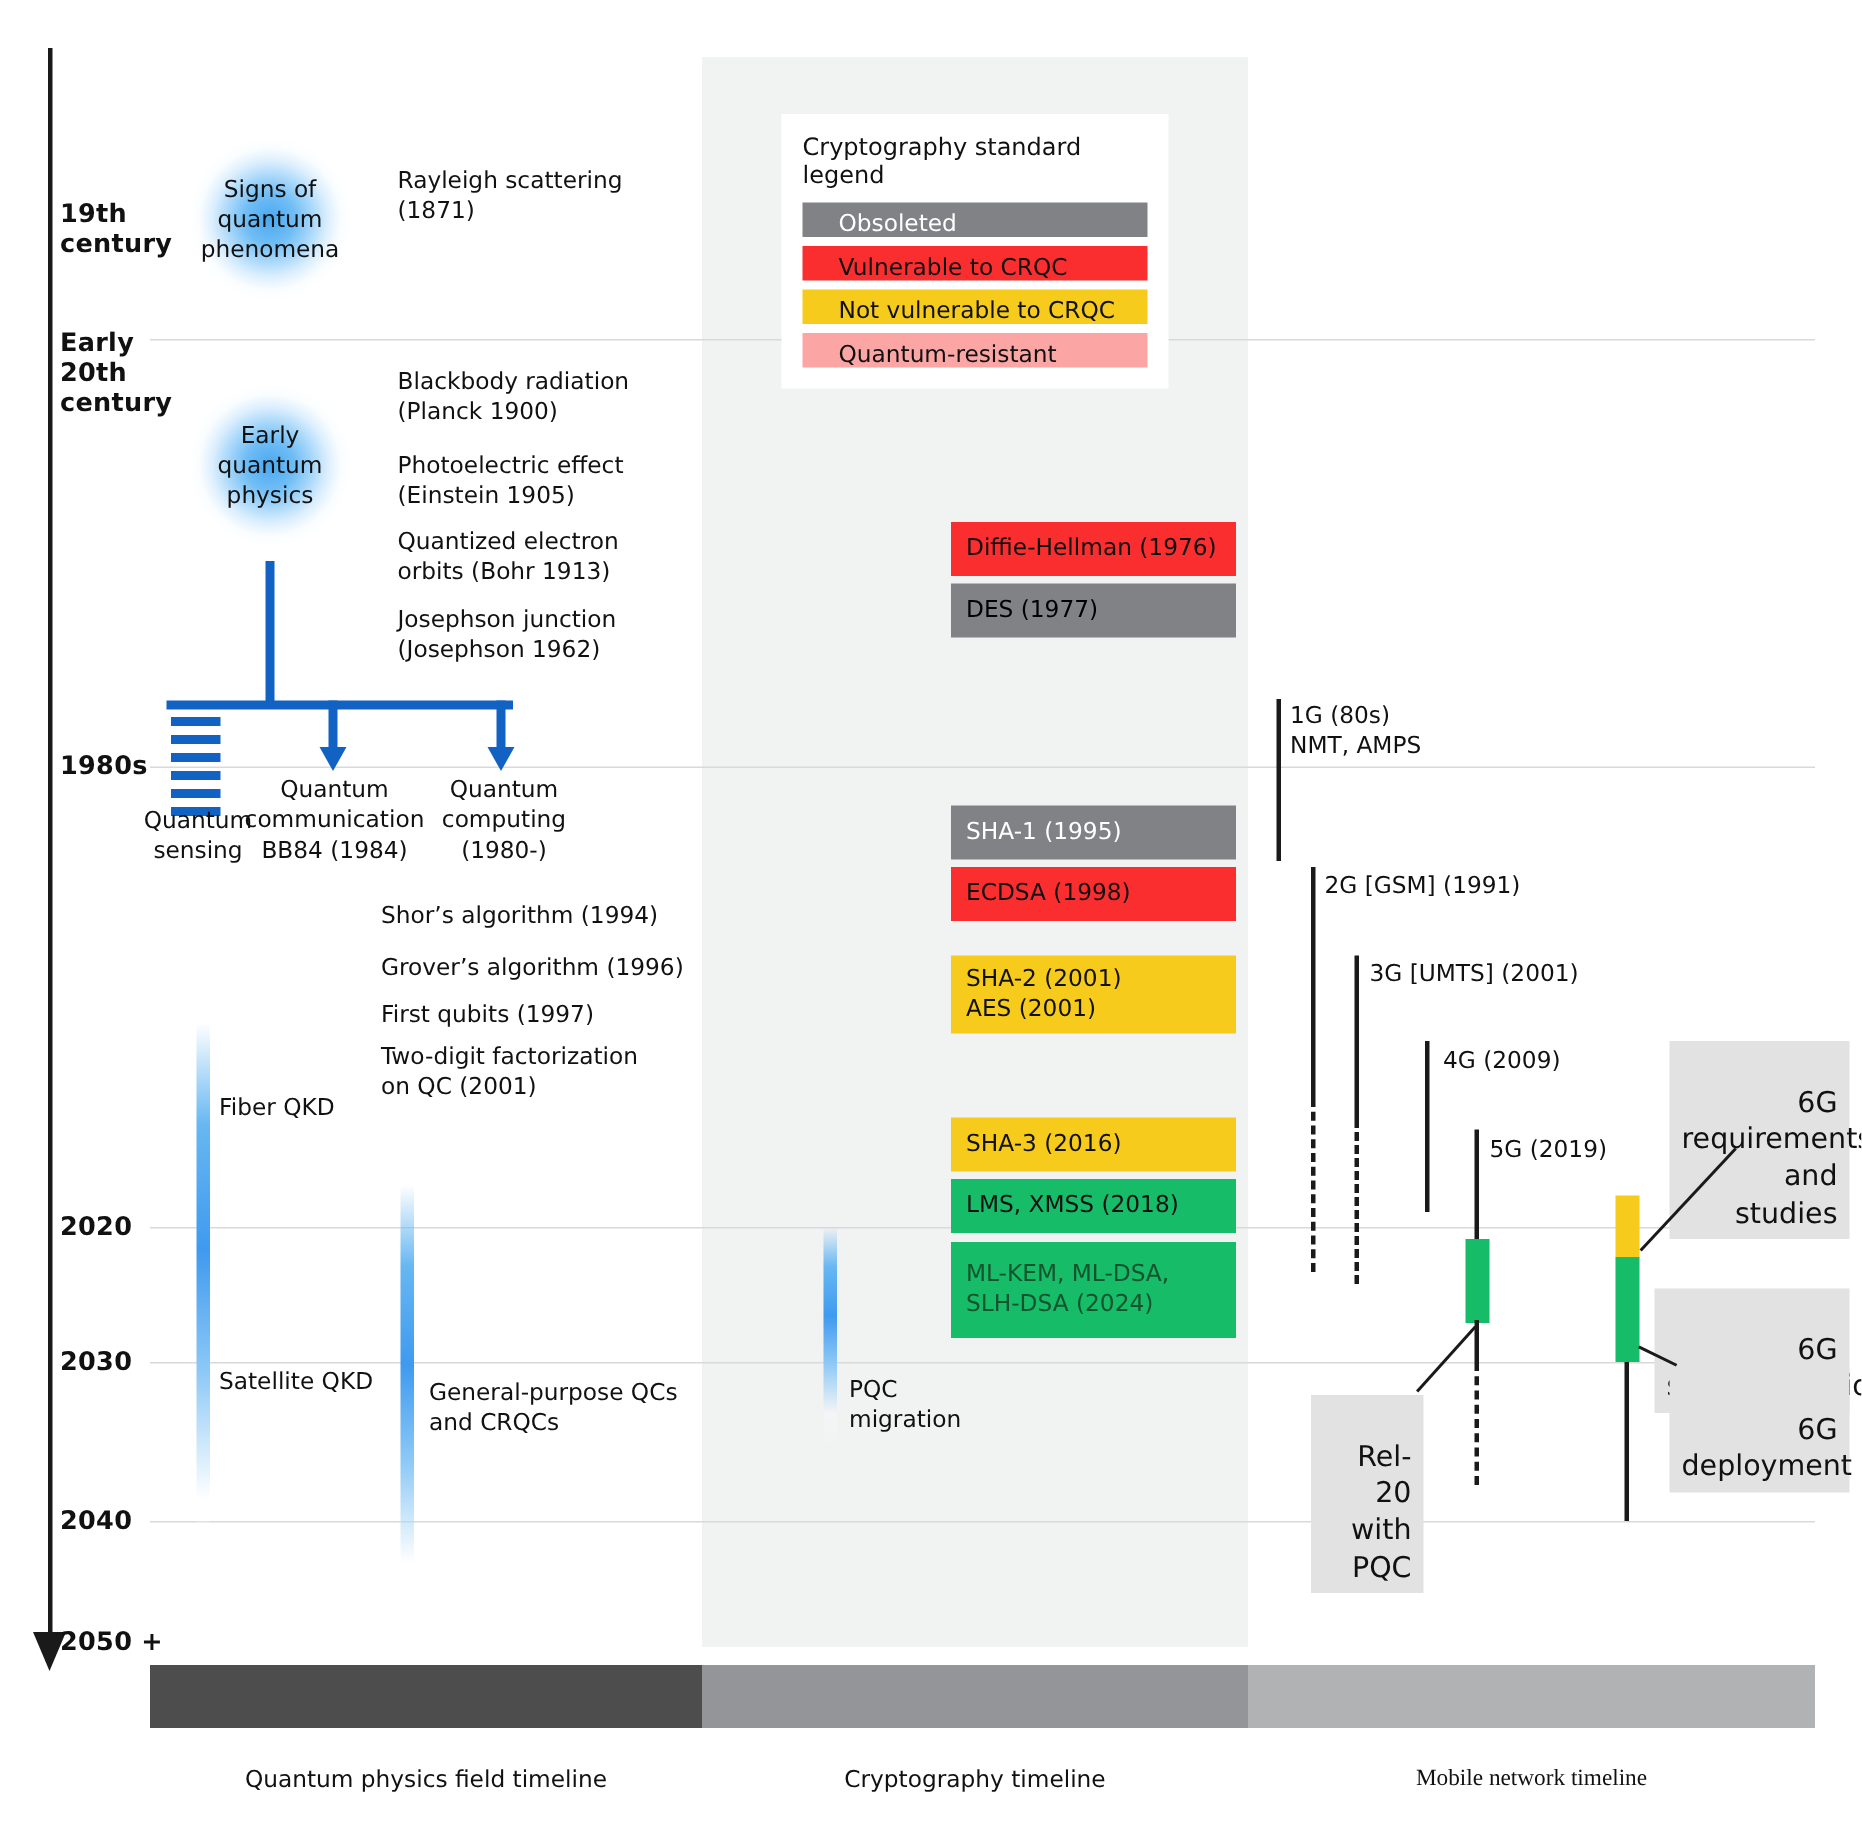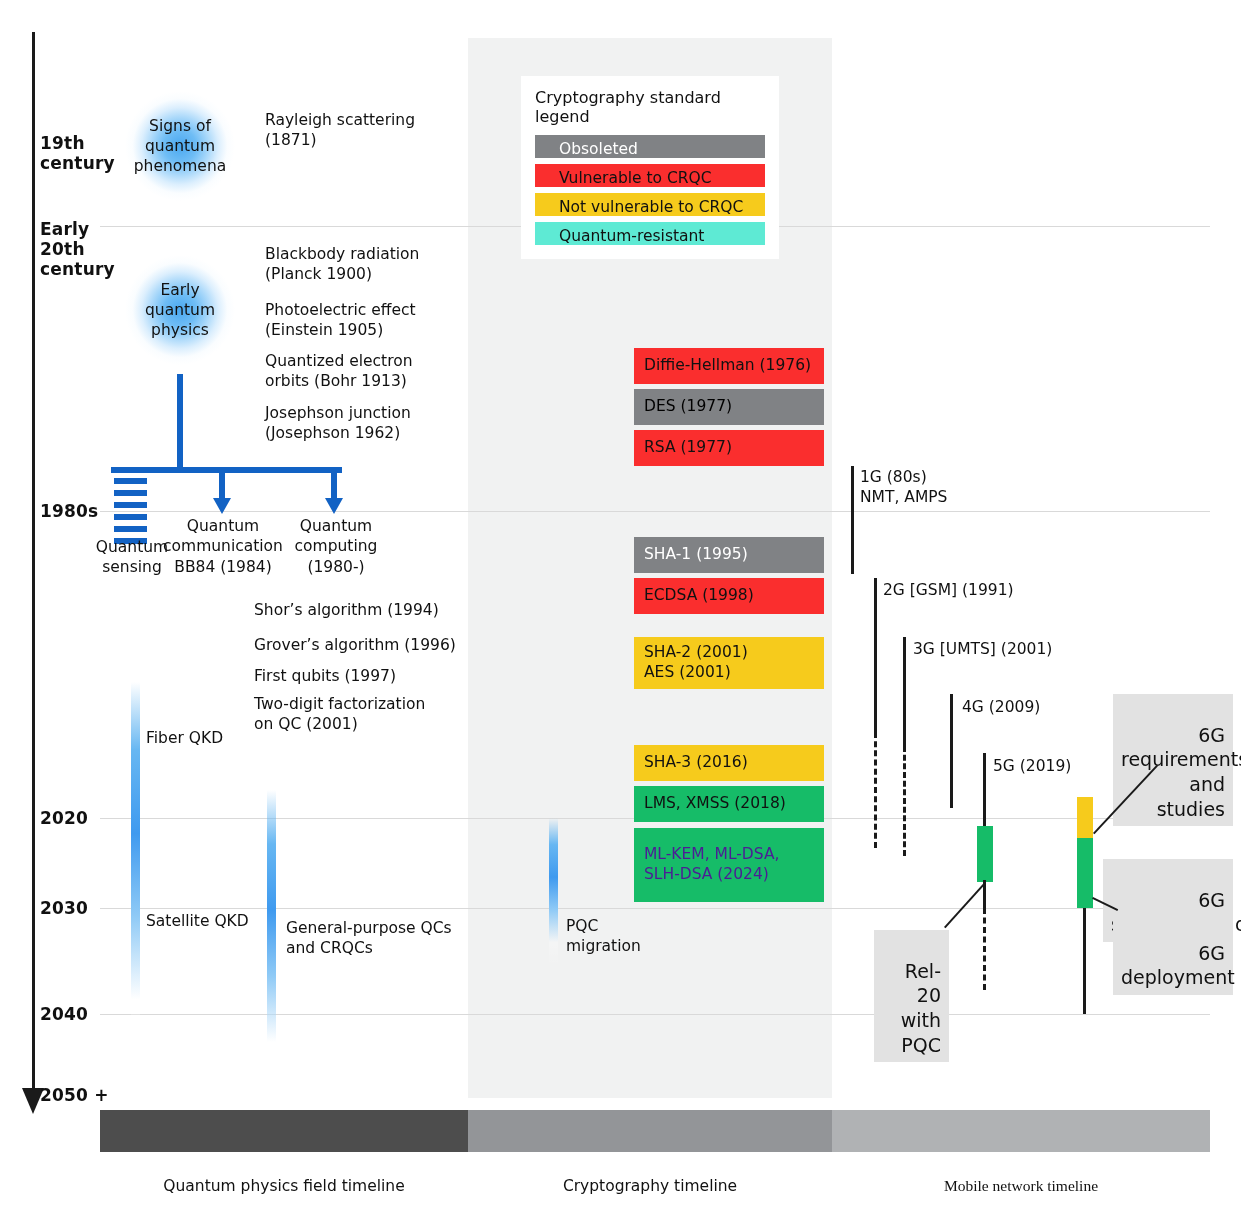--- a/index.html
+++ b/index.html
@@ -253,51 +253,48 @@
     <div class="legend-title">Cryptography standard legend</div>
     <div class="legend-row" style="background:#808285; color:#ffffff;">
       <span>Obsoleted</span>
     </div>
     <div class="legend-row" style="background:#fa2e2e; color:#111111;">
       <span>Vulnerable to CRQC</span>
     </div>
     <div class="legend-row" style="background:#f6cb1c; color:#111111;">
       <span>Not vulnerable to CRQC</span>
     </div>
-    <div class="legend-row" style="background:#5eead4; color:#111111; margin-bottom:0;">
+    <div class="legend-row" style="background:#fca5a5; color:#111111; margin-bottom:0;">
       <span>Quantum-resistant</span>
     </div>
   </div>
 
   <div class="cbar" style="top:348px; height:36px; background:#fa2e2e; color:#111111;">
     <span>Diffie-Hellman (1976)</span>
   </div>
   <div class="cbar" style="top:389px; height:36px; background:#808285; color:#000000;">
     <span>DES (1977)</span>
-  </div>
-  <div class="cbar" style="top:430px; height:36px; background:#fa2e2e; color:#111111;">
-    <span>RSA (1977)</span>
   </div>
   <div class="cbar" style="top:537px; height:36px; background:#808285; color:#ffffff;">
     <span>SHA-1 (1995)</span>
   </div>
   <div class="cbar" style="top:578px; height:36px; background:#fa2e2e; color:#111111;">
     <span>ECDSA (1998)</span>
   </div>
   <div class="cbar" style="top:637px; height:52px; background:#f6cb1c; color:#111111;">
     <span>SHA-2 (2001)
 AES (2001)</span>
   </div>
   <div class="cbar" style="top:745px; height:36px; background:#f6cb1c; color:#111111;">
     <span>SHA-3 (2016)</span>
   </div>
   <div class="cbar" style="top:786px; height:36px; background:#16bc68; color:#111111;">
     <span>LMS, XMSS (2018)</span>
   </div>
-  <div class="cbar" style="top:828px; height:74px; background:#16bc68; color:#4c1d95;">
+  <div class="cbar" style="top:828px; height:64px; background:#16bc68; color:#14532d;">
     <span>ML-KEM, ML-DSA,
 SLH-DSA (2024)</span>
   </div>
 
   <div class="abs strip" style="left:549px; top:818px; height:148px;"></div>
   <div class="abs txt" style="left:566px; top:916px;">PQC
 migration</div>
 
   <div class="abs gline" style="left:851px; top:466px; height:108px;"></div>
   <div class="abs glabel" style="left:860px; top:467px;">1G (80s)

